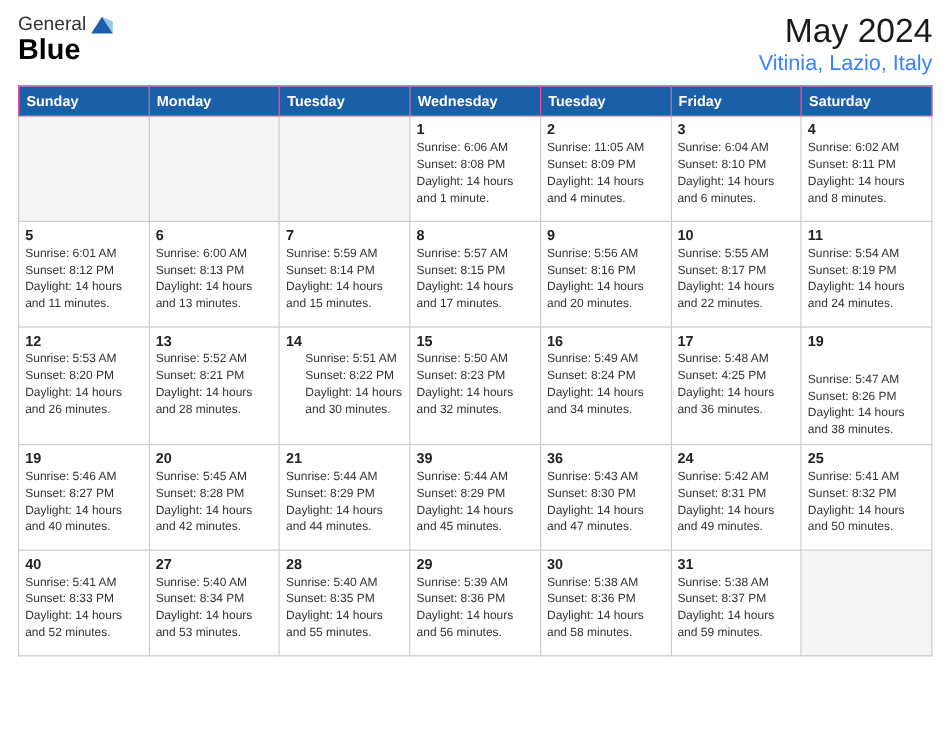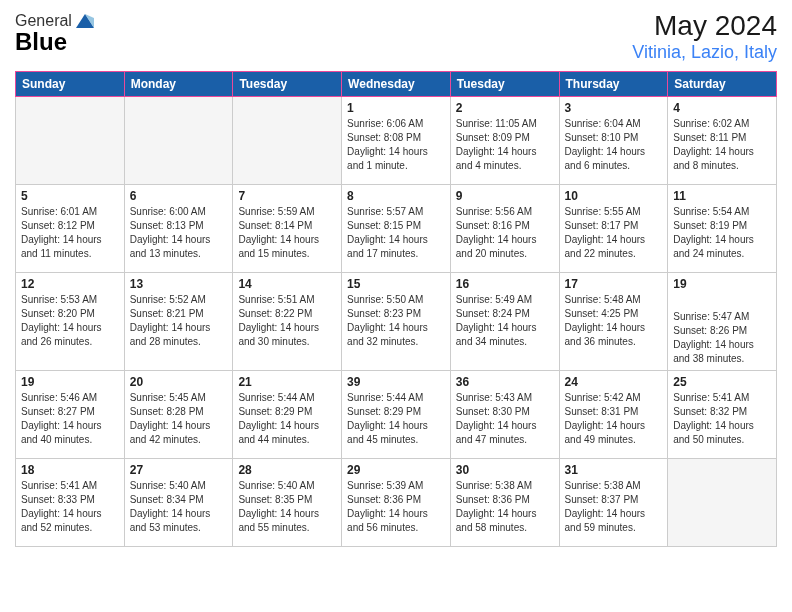--- a/index.html
+++ b/index.html
@@ -104,21 +104,21 @@
   </div>
 
   <table class="calendar">
     <thead>
       <tr>
         <th>Sunday</th>
         <th>Monday</th>
         <th>Tuesday</th>
         <th>Wednesday</th>
         <th>Tuesday</th>
-        <th>Thursday</th>
+        <th>Friday</th>
         <th>Saturday</th>
       </tr>
     </thead>
     <tbody id="calendar-body">
     <tr>
           <td class="empty"></td>
           <td class="empty"></td>
           <td class="empty"></td>
           <td>
             <span class="day-num">1</span>
@@ -210,21 +210,21 @@
           </td>
           <td>
             <span class="day-num">13</span>
             <div class="cell-info" style="white-space: pre-line;">Sunrise: 5:52 AM
 Sunset: 8:21 PM
 Daylight: 14 hours
 and 28 minutes.</div>
           </td>
           <td>
             <span class="day-num">14</span>
-            <div class="cell-info" style="white-space: pre-line;">Sunrise: 5:51 AM
+            <div class="cell-info" style="white-space: pre-line; margin-left: 16px;">Sunrise: 5:51 AM
 Sunset: 8:22 PM
 Daylight: 14 hours
 and 30 minutes.</div>
           </td>
           <td>
             <span class="day-num">15</span>
             <div class="cell-info" style="white-space: pre-line;">Sunrise: 5:50 AM
 Sunset: 8:23 PM
 Daylight: 14 hours
 and 32 minutes.</div>
@@ -297,21 +297,21 @@
           <td>
             <span class="day-num">25</span>
             <div class="cell-info" style="white-space: pre-line;">Sunrise: 5:41 AM
 Sunset: 8:32 PM
 Daylight: 14 hours
 and 50 minutes.</div>
           </td>
         </tr>
         <tr>
           <td>
-            <span class="day-num">18</span>
+            <span class="day-num">40</span>
             <div class="cell-info" style="white-space: pre-line;">Sunrise: 5:41 AM
 Sunset: 8:33 PM
 Daylight: 14 hours
 and 52 minutes.</div>
           </td>
           <td>
             <span class="day-num">27</span>
             <div class="cell-info" style="white-space: pre-line;">Sunrise: 5:40 AM
 Sunset: 8:34 PM
 Daylight: 14 hours

